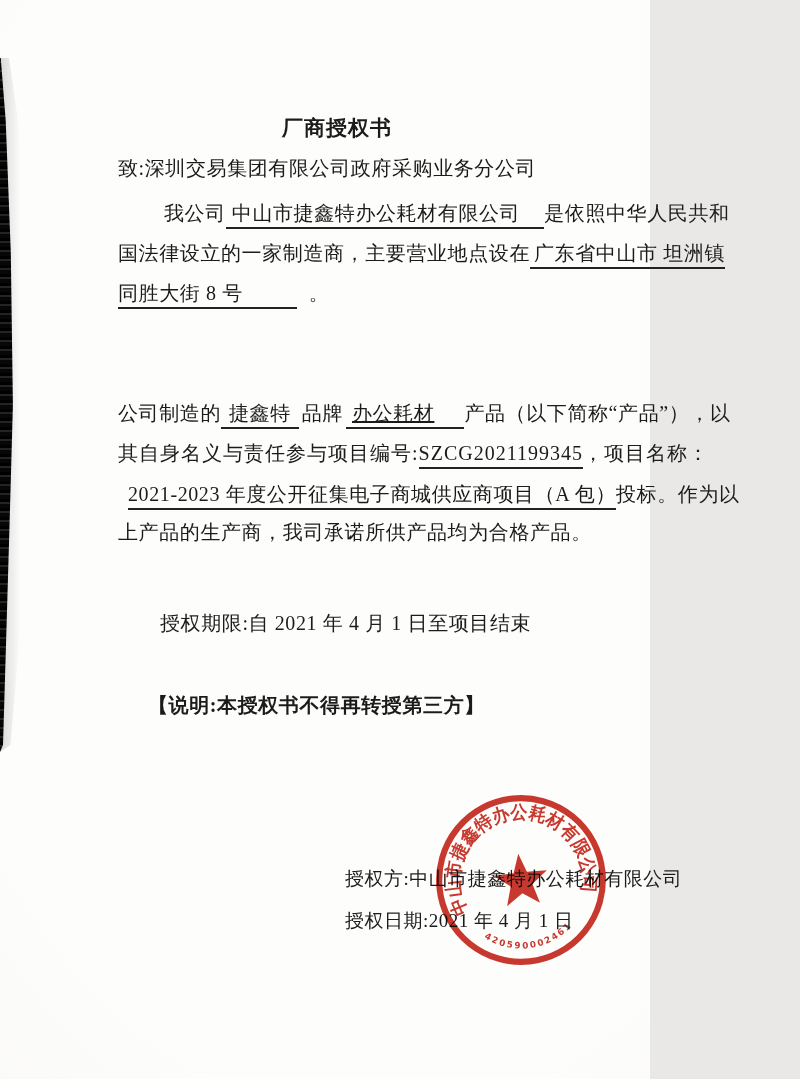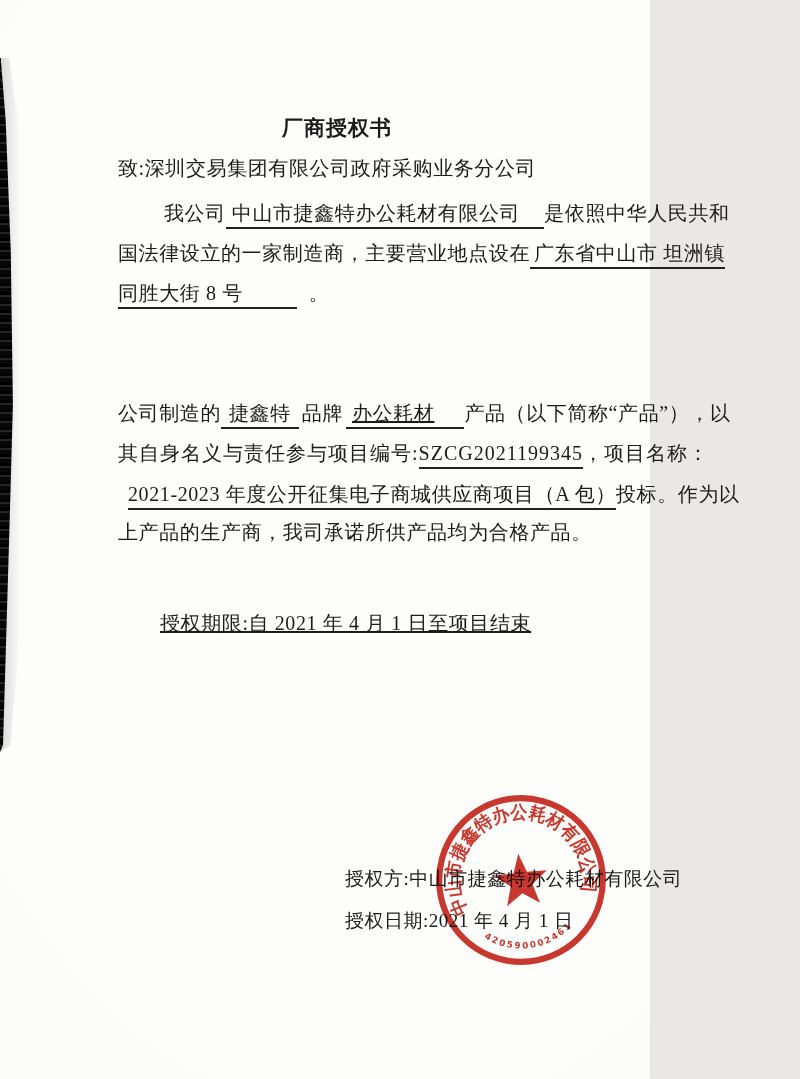--- a/index.html
+++ b/index.html
@@ -72,22 +72,23 @@
     <span>公司制造的</span><span class="u u-brand">捷鑫特</span><span class="mid">品牌</span><span class="u u-prod">办公耗材</span><span>产品（以下简称“产品”），以</span>
   </div>
   <div class="line" style="left:118px;top:443px;letter-spacing:1px;">
     <span>其自身名义与责任参与项目编号:</span><span class="u">SZCG2021199345</span><span>，项目名称：</span>
   </div>
   <div class="line" style="left:118px;top:484px;margin-left:10px;">
     <span class="u">2021-2023 年度公开征集电子商城供应商项目（A 包）</span><span>投标。作为以</span>
   </div>
   <div class="line" style="left:118px;top:524px;font-family:Liberation Mono, monospace;">上产品的生产商，我司承诺所供产品均为合格产品。</div>
 
-  <div class="line" style="left:160px;top:613px;text-decoration:underline;">授权期限:自 2021 年 4 月 1 日至项目结束</div>
+  <div class="line" style="left:160px;top:613px;">授权期限:自 2021 年 4 月 1 日至项目结束</div>
 
+  <div class="line bold" style="left:148px;top:695px;">【说明:本授权书不得再转授第三方】</div>
 
   <div class="line sig" style="left:345px;top:869px;">授权方:中山市捷鑫特办公耗材有限公司</div>
   <div class="line sig" style="left:345px;top:911px;">授权日期:2021 年 4 月 1 日</div>
 
   <svg class="seal" viewBox="0 0 200 200">
     <defs>
       <path id="arcTop" d="M 36.6,129.6 A 70,70 0 1 1 163.4,129.6" fill="none"></path>
       <path id="arcBottom" d="M 49.9,159.7 A 78,78 0 0 0 150.1,159.7" fill="none"></path>
     </defs>
     <circle cx="100" cy="100" r="93" fill="none" stroke-width="7" stroke="#c5281c"></circle>

